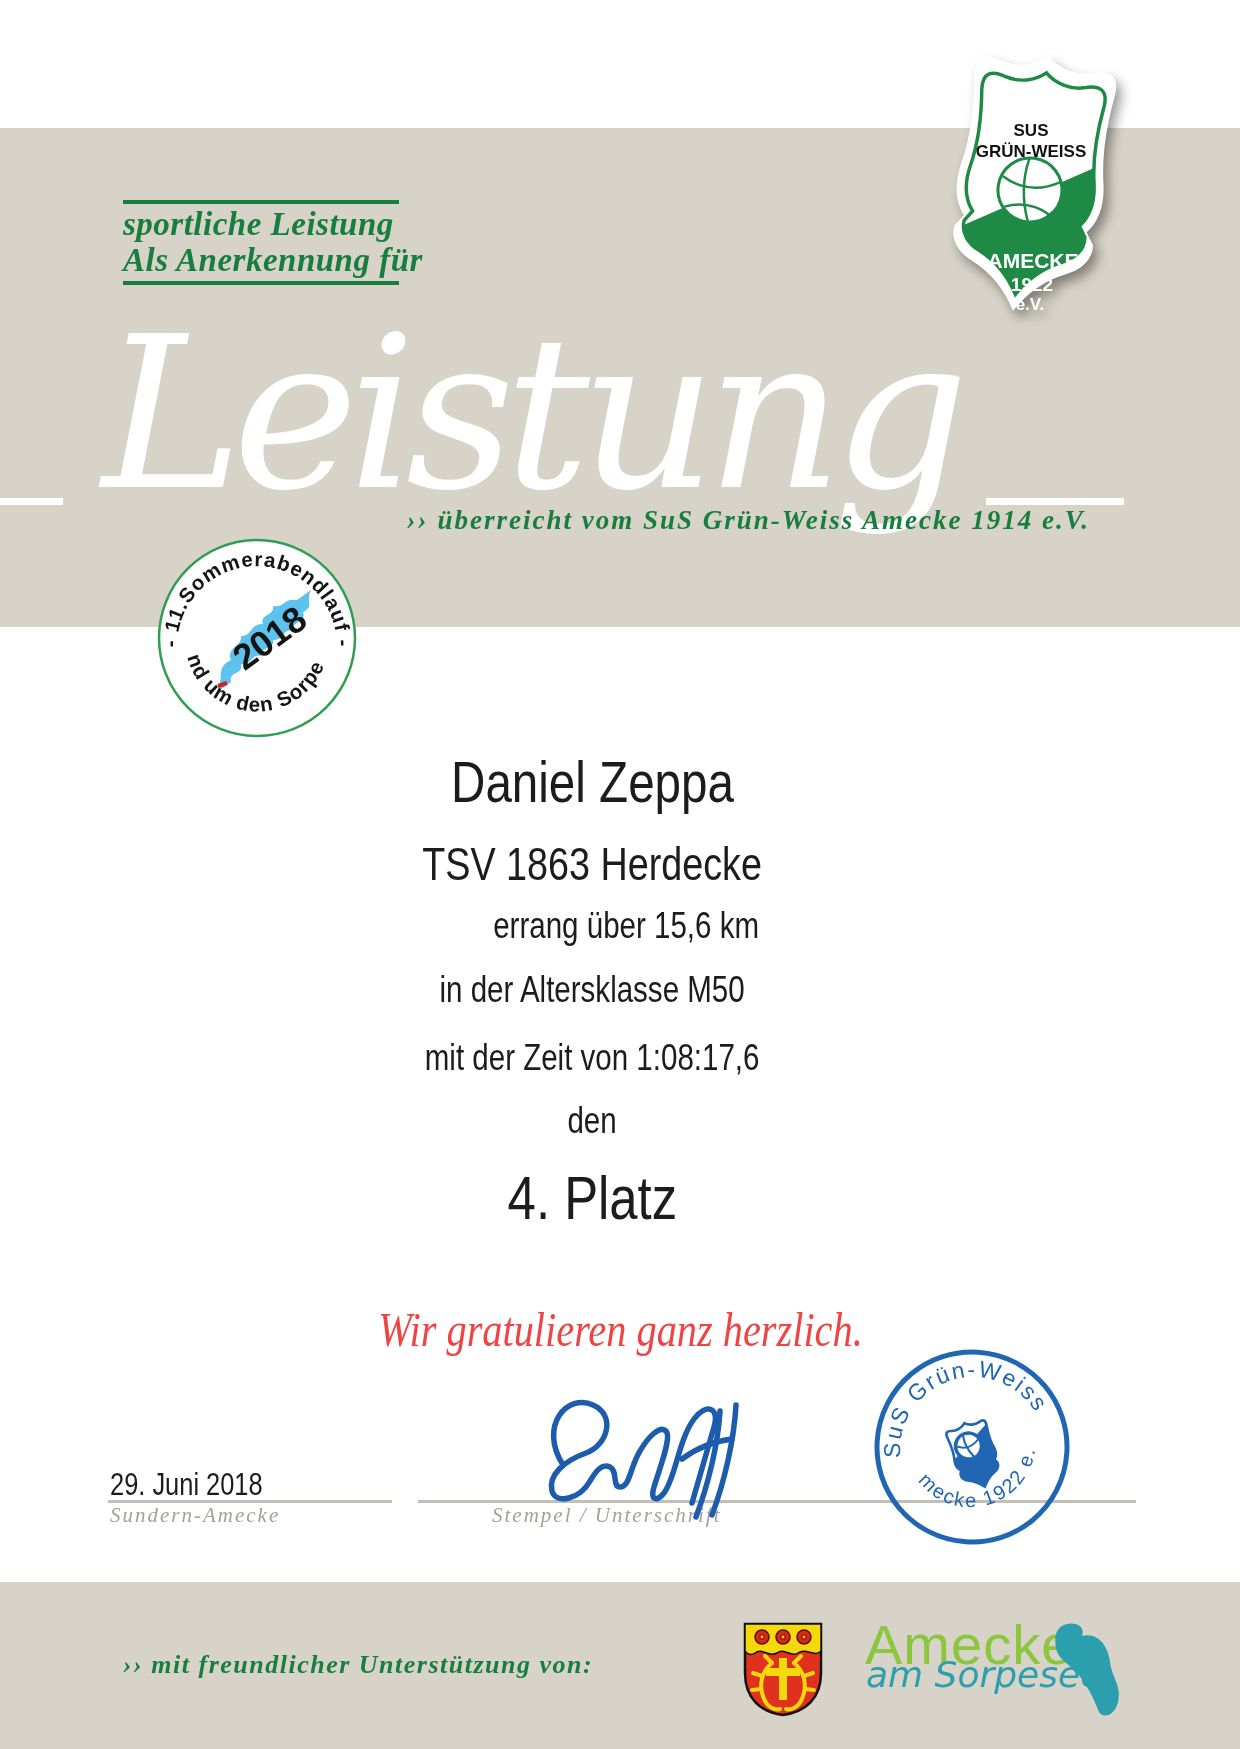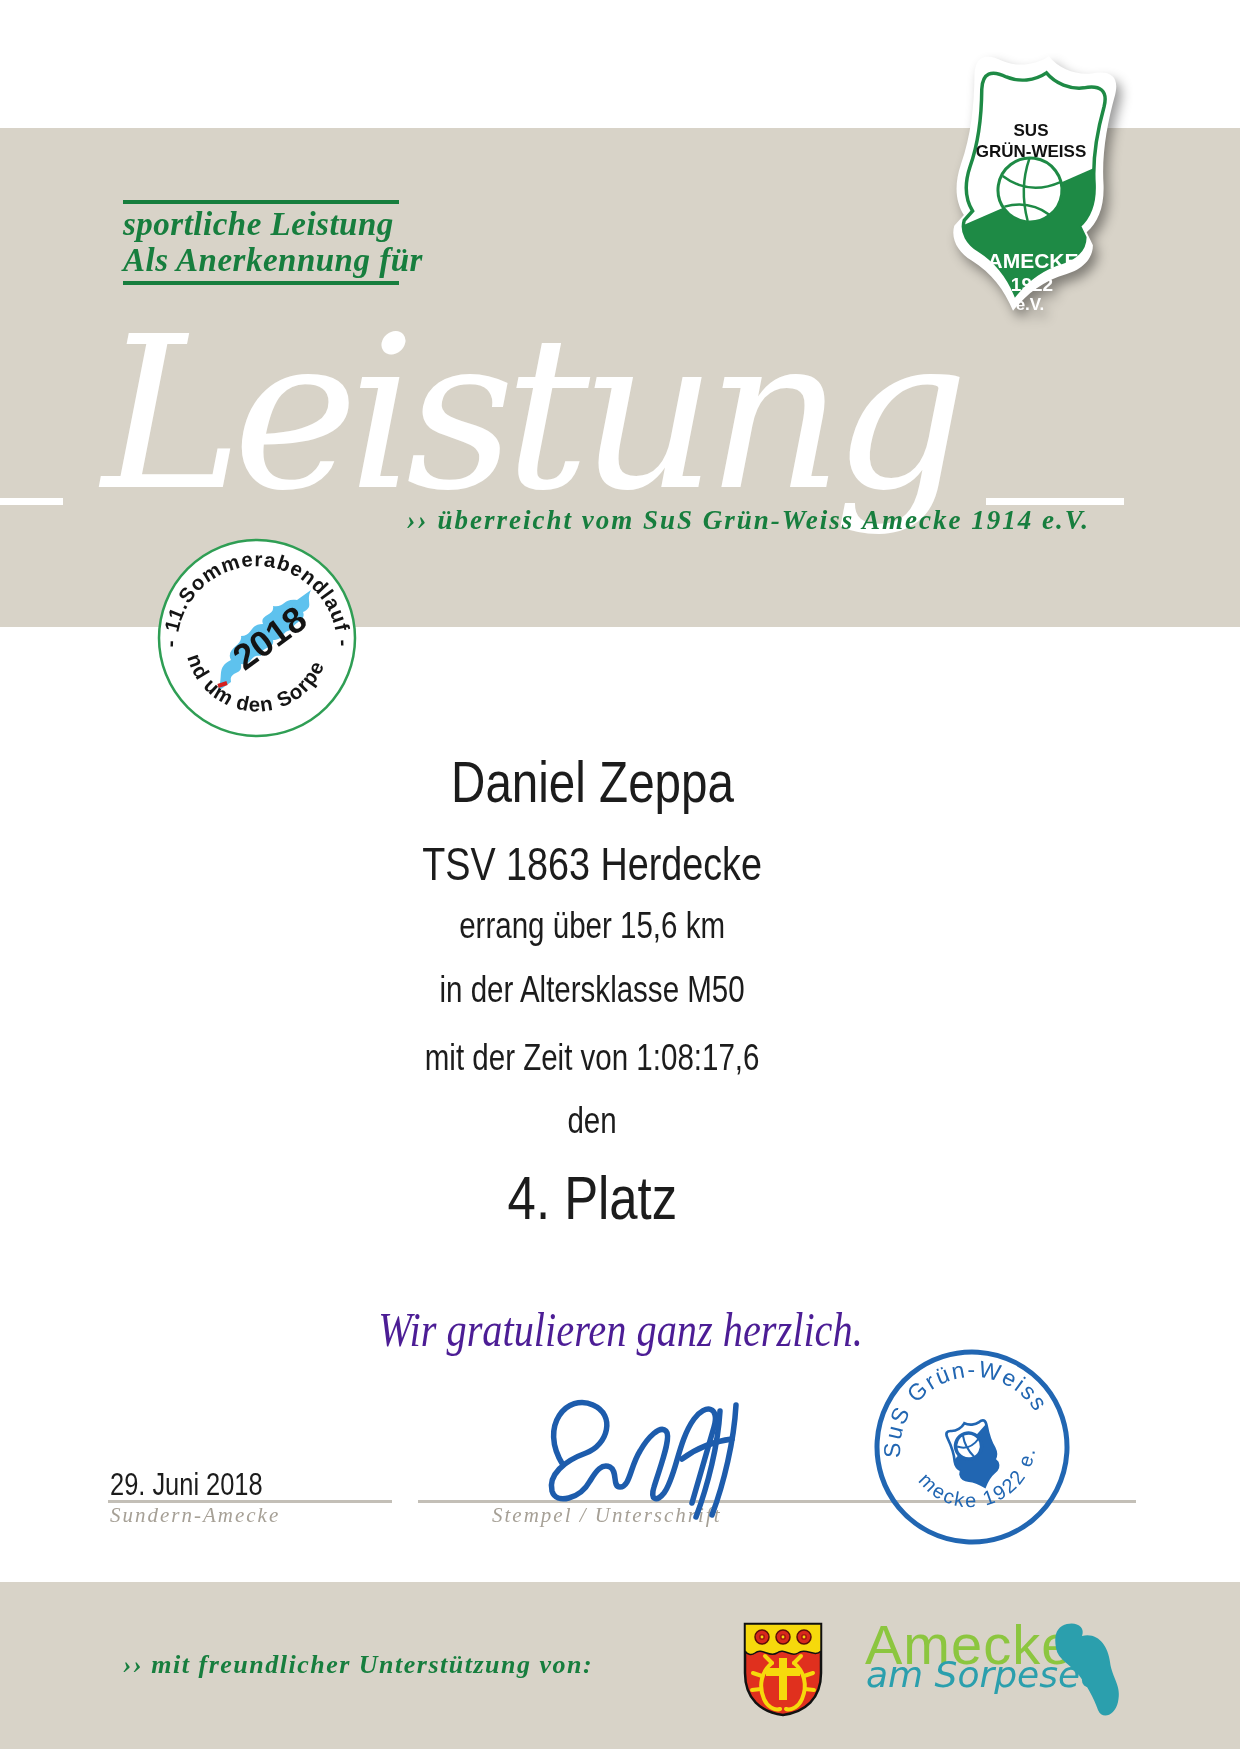--- a/index.html
+++ b/index.html
@@ -30,27 +30,27 @@
   .badge-txt-white.big{font-size:21px;}
   .badge-txt-white.small{font-size:17px;}
   .event-stamp{left:155px;top:536px;width:204px;height:204px;}
   .stamp-arc{font-family:"Liberation Sans",sans-serif;font-weight:bold;font-size:20.5px;fill:#141414;letter-spacing:1px;}
   .stamp-year{font-family:"Liberation Sans",sans-serif;font-weight:bold;font-size:36px;fill:#141414;text-anchor:middle;}
   
   .cline{left:0;width:1184px;text-align:center;color:#1c1c1c;white-space:nowrap;}
   .cline .sq{display:inline-block;transform:scaleX(.82);transform-origin:center;}
   .name{top:748px;font-size:58px;}
   .club{top:837px;font-size:46px;}
-  .body1{top:905px;font-size:36px;}
+  .body1{top:905px;font-size:36px;padding-left:34px;}
   .body2{top:969px;font-size:36px;}
   .body3{top:1037px;font-size:36px;}
   .body4{top:1100px;font-size:36px;}
   .rank{top:1162px;font-size:62px;}
   .congrats{left:0;top:1302px;width:1240px;text-align:center;font-family:"Liberation Serif",serif;
-    font-style:italic;font-size:48px;color:#4c1d95;}
+    font-style:italic;font-size:48px;color:#ef4444;}
   .congrats .sq{display:inline-block;transform:scaleX(.84);transform-origin:center;}
   
   .gray-line{background:#c3bfb7;height:3px;}
   .line-left{left:108px;top:1500px;width:284px;}
   .line-right{left:418px;top:1500px;width:718px;}
   .date{left:110px;top:1467px;font-size:31px;color:#1c1c1c;transform:scaleX(.82);transform-origin:left;white-space:nowrap;}
   .small-gray{font-family:"Liberation Serif",serif;font-style:italic;font-size:21px;
     color:#a6a096;letter-spacing:2px;white-space:nowrap;}
   .place{left:110px;top:1503px;}
   .sig-label{left:492px;top:1503px;}

